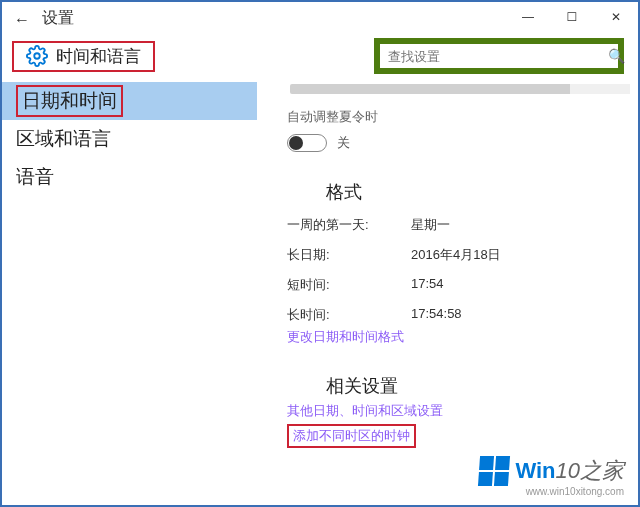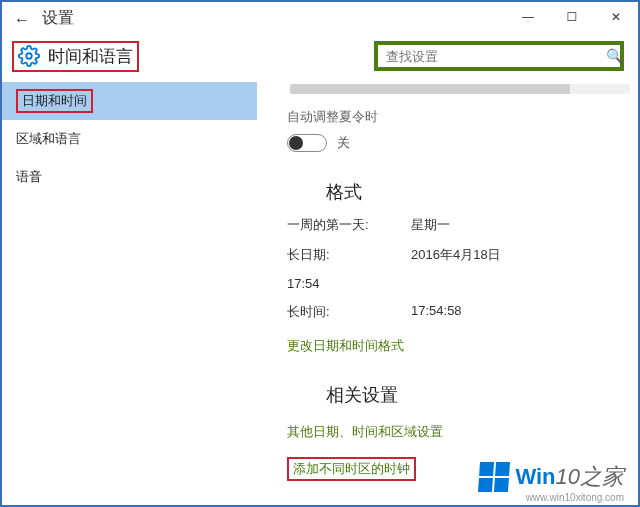--- a/index.html
+++ b/index.html
@@ -3,46 +3,46 @@
 <meta charset="utf-8">
 <style>
   * { margin: 0; padding: 0; box-sizing: border-box; font-family: "Microsoft YaHei", "Segoe UI", sans-serif; }
   body { width: 640px; height: 507px; background: #fff; position: relative; border: 2px solid #3a6fb5; overflow: hidden; }
   .titlebar { height: 32px; display: flex; align-items: center; padding-left: 8px; background: #fff; }
   .titlebar .back { width: 24px; text-align: center; font-size: 16px; color: #333; cursor: pointer; }
   .titlebar .title { font-size: 16px; margin-left: 8px; color: #333; }
   .winctrls { position: absolute; top: 0; right: 0; display: flex; }
   .winctrls div { width: 44px; height: 30px; display: flex; align-items: center; justify-content: center; font-size: 12px; color: #333; }
   .header { height: 44px; display: flex; align-items: center; padding: 0 10px; justify-content: space-between; }
-  .header-left { display: flex; align-items: center; border: 2px solid #c23; padding: 2px 4px; }
+  .header-left { display: flex; align-items: center; border: 2px solid #c23; padding: 2px 12px; }
   .gear { width: 22px; height: 22px; margin-right: 8px; }
   .header-left .htext { font-size: 17px; color: #222; }
-  .search { width: 250px; height: 30px; border: 4px solid #4d7c0f; display: flex; align-items: center; padding: 0 8px; margin-right: 4px; gap: 44px; }
+  .search { width: 250px; height: 36px; border: 6px solid #4d7c0f; display: flex; align-items: center; padding: 0 8px; margin-right: 4px; gap: 44px; }
   .search input { border: none; outline: none; flex: 1; font-size: 13px; background: transparent; }
   .search .sicon { font-size: 14px; color: #666; }
   .body { display: flex; height: calc(100% - 76px); }
   .sidebar { width: 255px; background: #fff; padding-top: 4px; }
-  .sidebar-item { height: 38px; display: flex; align-items: center; padding-left: 14px; font-size: 13px; color: #222; cursor: pointer; }
+  .sidebar-item { height: 38px; display: flex; align-items: center; padding-left: 14px; font-size: 19px; color: #222; cursor: pointer; }
   .sidebar-item.active { background: #a8cdf0; }
   .sidebar-item .lbl { display: inline-block; }
   .sidebar-item.active .lbl { border: 2px solid #c23; padding: 1px 4px; }
   .content { flex: 1; padding: 12px 0 0 30px; position: relative; overflow: hidden; }
   .scrollbar-stub { position: absolute; top: 6px; right: 8px; width: 340px; height: 10px; background: #d0d0d0; border-radius: 2px; }
   .scrollbar-stub::after{content:"";position:absolute;right:0;top:0;width:60px;height:100%;background:#f0f0f0;}
   .sect-label { font-size: 13px; color: #666; margin-top: 18px; }
   .toggle-row { display: flex; align-items: center; margin-top: 8px; }
   .toggle { width: 40px; height: 18px; border: 1px solid #888; border-radius: 10px; position: relative; margin-right: 10px; }
   .toggle::after { content: ""; position: absolute; left: 1px; top: 1px; width: 14px; height: 14px; border-radius: 50%; background: #333; }
   .toggle-state { font-size: 13px; color: #555; }
   h2 { font-size: 18px; font-weight: 400; color: #222; margin-top: 28px; margin-left: 39px; }
   .kv { display: flex; font-size: 13px; color: #333; margin-top: 12px; gap: 24px; }
   .kv .k { width: 100px; }
-  .link { font-size: 13px; color: #4d7c0f; margin-top: 16px; cursor: pointer; }
+  .link { font-size: 13px; color: #8b5cf6; margin-top: 4px; cursor: pointer; }
   .link.boxed { border: 2px solid #c23; display: inline-block; padding: 1px 4px; }
-  .logo { position: absolute; right: 14px; bottom: 2px; text-align: right; }
+  .logo { position: absolute; right: 14px; bottom: 8px; text-align: right; }
   .logo .row1 { display: flex; align-items: center; justify-content: flex-end; gap: 6px; }
   .winlogo { width: 30px; height: 30px; display: grid; grid-template-columns: 1fr 1fr; grid-template-rows: 1fr 1fr; gap: 2px; transform: skewX(-4deg); }
   .winlogo div { background: #0078d7; }
   .logotext { font-size: 22px; color: #666; font-style: italic; font-weight: 300; }
   .logotext b { color: #0078d7; font-weight: 600; font-style: normal; }
   .logourl { font-size: 10px; color: #999; }
 </style>
 </head>
 <body>
 
@@ -95,20 +95,21 @@
     <h2>格式</h2>
     <div class="kv">
         <span class="k">一周的第一天:</span>
         <span>星期一</span>
       </div>
     <div class="kv">
         <span class="k">长日期:</span>
         <span>2016年4月18日</span>
       </div>
     <div class="kv">
+        <span class="k">短时间:</span>
         <span>17:54</span>
       </div>
     <div class="kv">
         <span class="k">长时间:</span>
         <span>17:54:58</span>
       </div>
 
     <div class="link">更改日期和时间格式</div>
 
     <h2>相关设置</h2>

